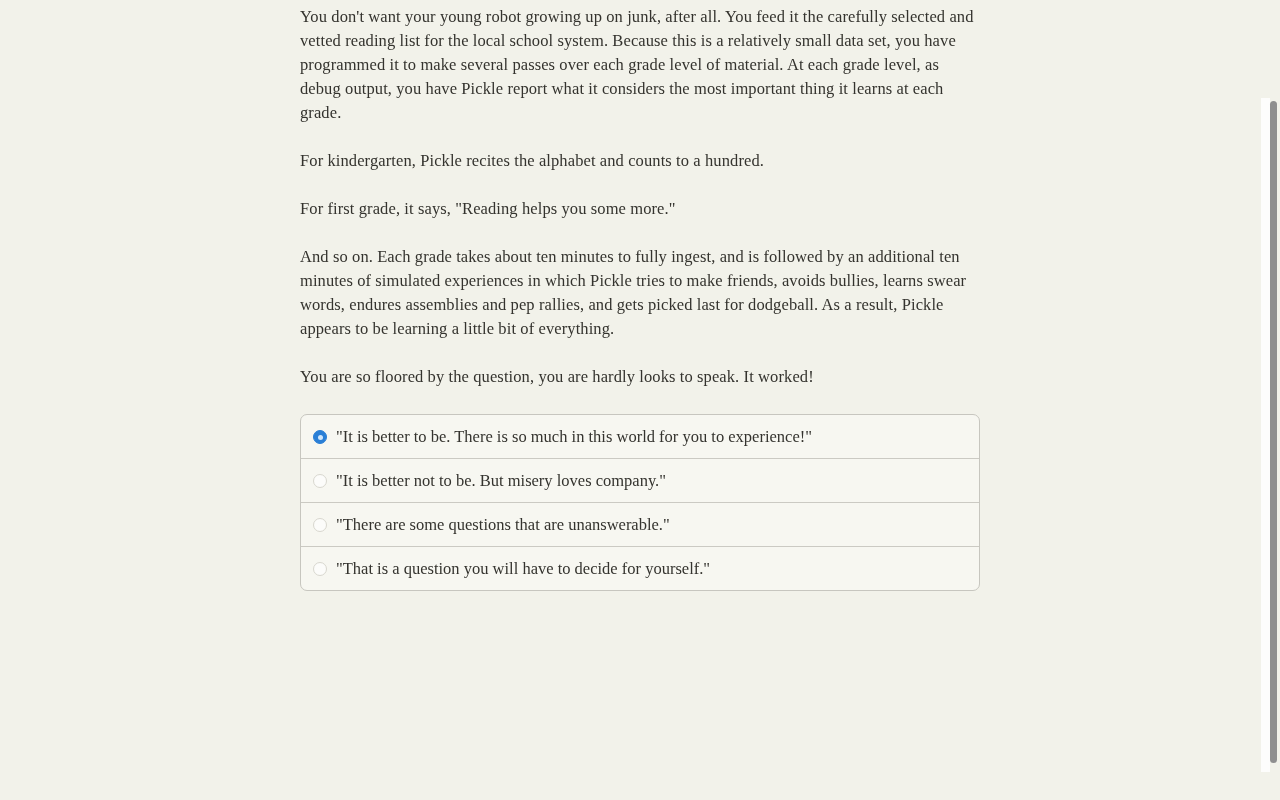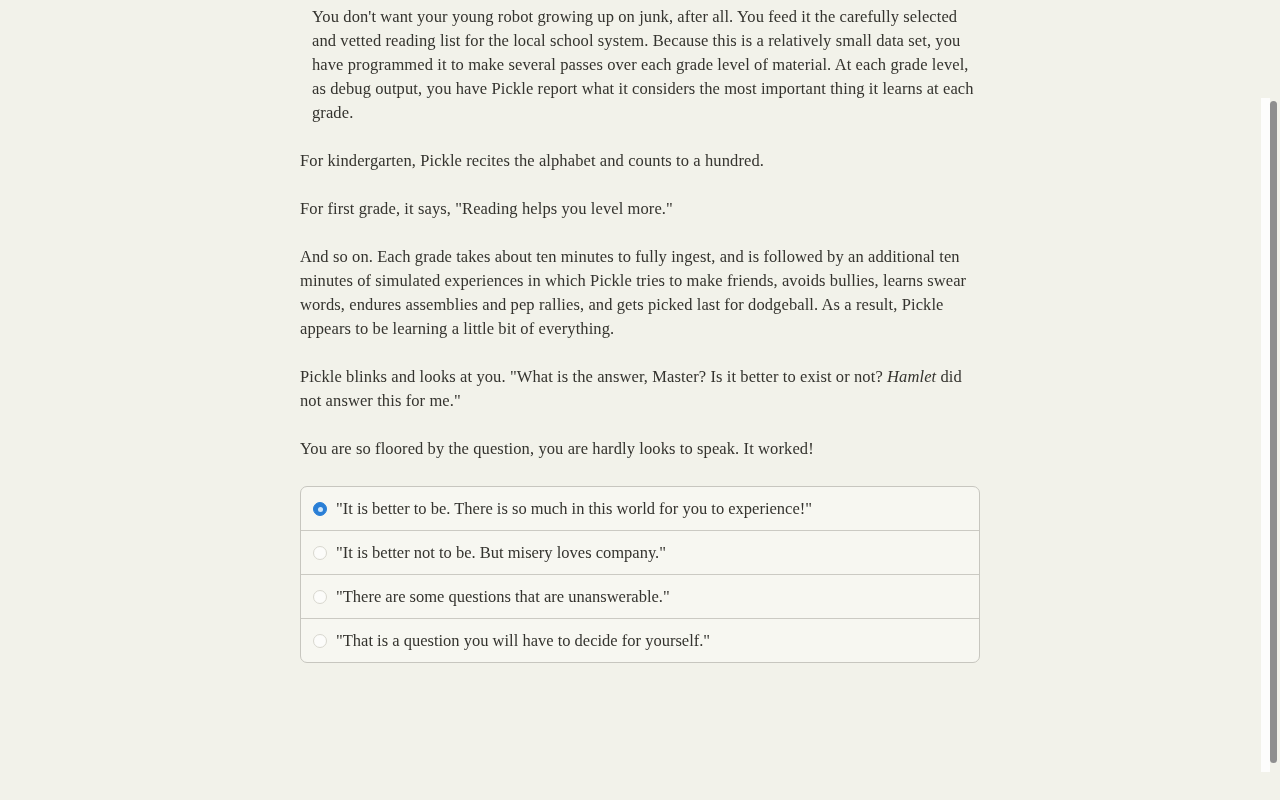--- a/index.html
+++ b/index.html
@@ -15,21 +15,21 @@
   .content {
     width: 680px;
     margin: 0 auto;
   }
   .story p {
     margin: 24px 0;
     font-size: 16.5px;
     line-height: 24px;
     letter-spacing: 0.1px;
   }
-  .story p:first-child { margin-top: 5px; margin-left: 12px; }
+  .story p:first-child { margin-top: 5px; }
   .story em { font-style: italic; }
 
   .choices {
     margin-top: 25px;
     border: 1px solid #c7c6bf;
     border-radius: 7px;
     background: #f7f7f1;
     overflow: hidden;
   }
   .choice-row {
@@ -83,23 +83,22 @@
     border-radius: 4px;
   }
 </style>
 </head>
 <body>
 
 <div class="content">
   <div class="story">
     <p>You don't want your young robot growing up on junk, after all. You feed it the carefully selected and vetted reading list for the local school system. Because this is a relatively small data set, you have programmed it to make several passes over each grade level of material. At each grade level, as debug output, you have Pickle report what it considers the most important thing it learns at each grade.</p>
     <p>For kindergarten, Pickle recites the alphabet and counts to a hundred.</p>
-    <p>For first grade, it says, "Reading helps you level more."</p>
+    <p>For first grade, it says, "Reading helps you some more."</p>
     <p>And so on. Each grade takes about ten minutes to fully ingest, and is followed by an additional ten minutes of simulated experiences in which Pickle tries to make friends, avoids bullies, learns swear words, endures assemblies and pep rallies, and gets picked last for dodgeball. As a result, Pickle appears to be learning a little bit of everything.</p>
-    <p><span>Pickle blinks and looks at you. "What is the answer, Master? Is it better to exist or not? </span><em>Hamlet</em><span> did not answer this for me."</span></p>
     <p>You are so floored by the question, you are hardly looks to speak. It worked!</p>
   </div>
 
   <div class="choices">
     <label class="choice-row selected">
       <span class="radio"></span>
       <span class="choice-label">"It is better to be. There is so much in this world for you to experience!"</span>
     </label>
     <label class="choice-row">
       <span class="radio"></span>

